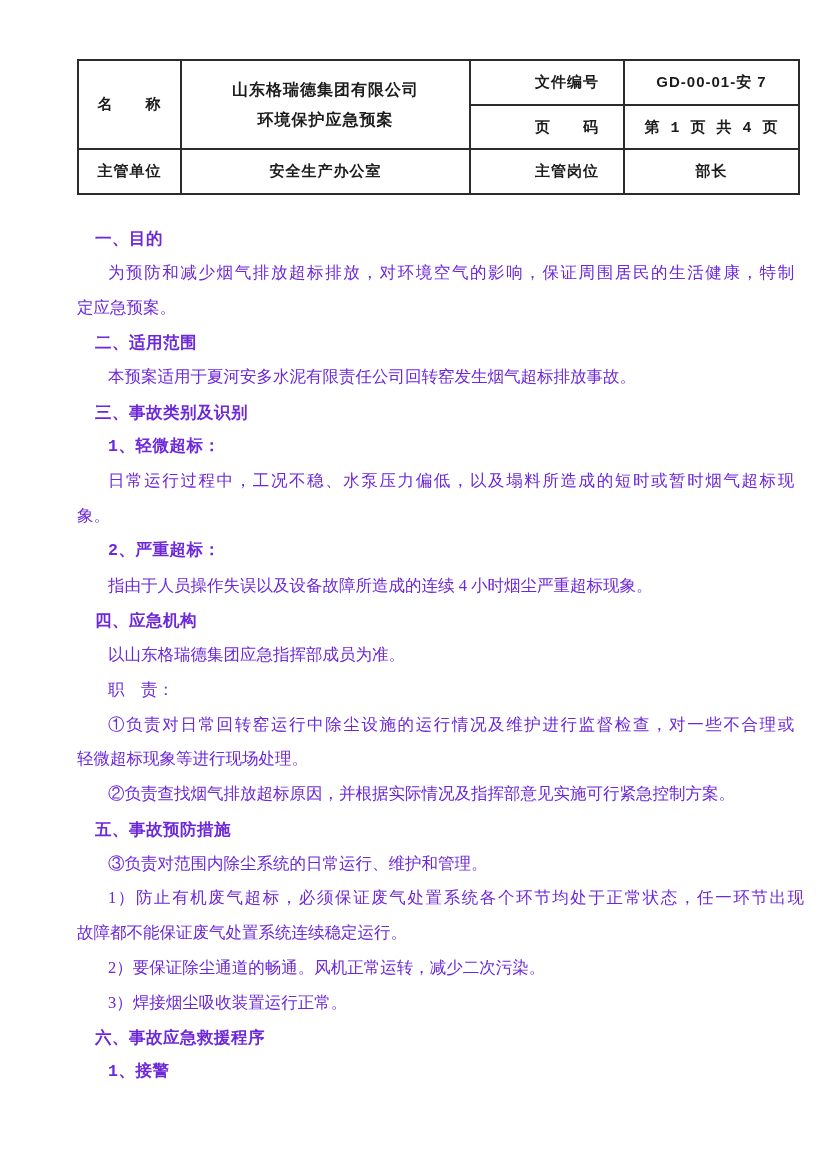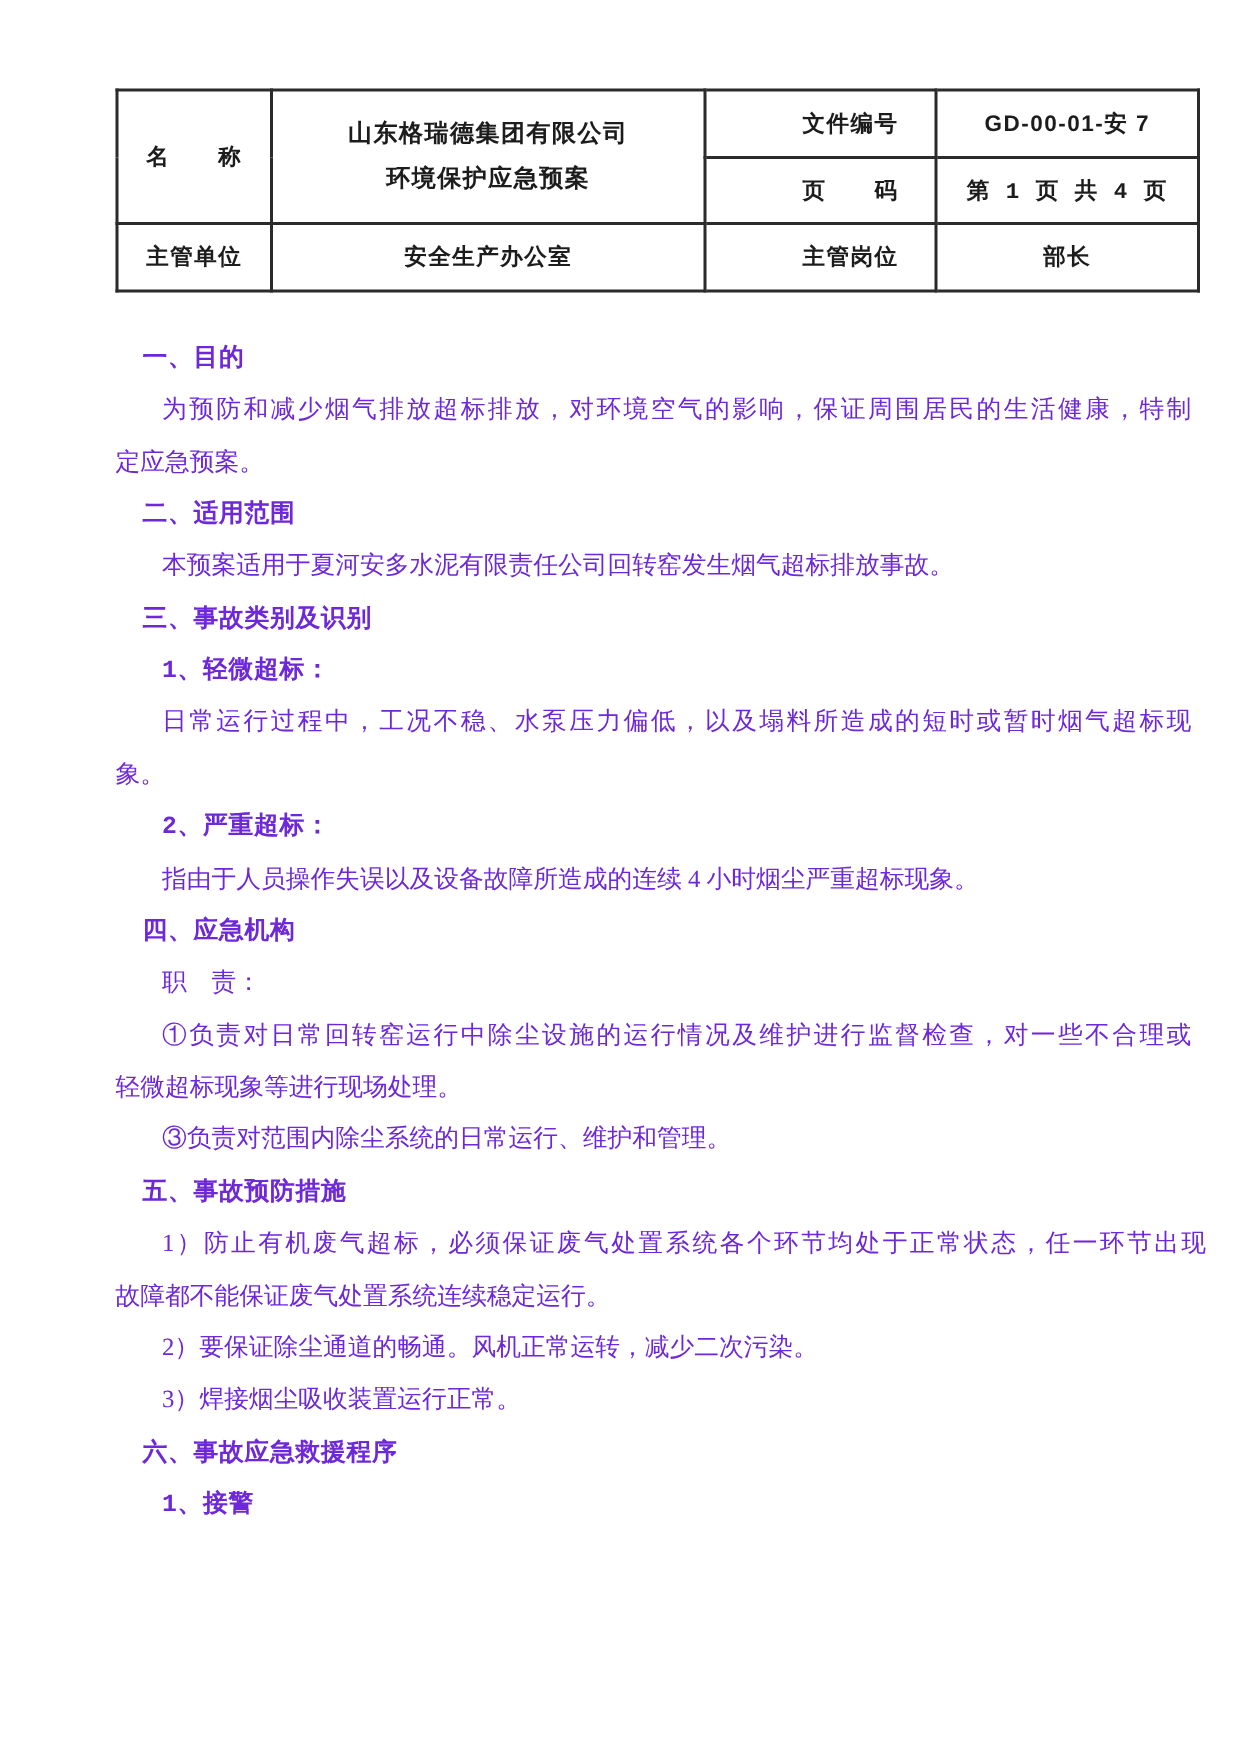--- a/index.html
+++ b/index.html
@@ -139,25 +139,27 @@
     <div class="line pc">定应急预案。</div>
     <div class="line heading">二、适用范围</div>
     <div class="line p1">本预案适用于夏河安多水泥有限责任公司回转窑发生烟气超标排放事故。</div>
     <div class="line heading">三、事故类别及识别</div>
     <div class="line sub">1、轻微超标：</div>
     <div class="line p1 fill">日常运行过程中，工况不稳、水泵压力偏低，以及塌料所造成的短时或暂时烟气超标现</div>
     <div class="line pc">象。</div>
     <div class="line sub">2、严重超标：</div>
     <div class="line p1">指由于人员操作失误以及设备故障所造成的连续 4 小时烟尘严重超标现象。</div>
     <div class="line heading">四、应急机构</div>
+    <div class="line p1">以山东格瑞德集团应急指挥部成员为准。</div>
     <div class="line p1">职　责：</div>
     <div class="line p1 fill">①负责对日常回转窑运行中除尘设施的运行情况及维护进行监督检查，对一些不合理或</div>
     <div class="line pc">轻微超标现象等进行现场处理。</div>
+    <div class="line p1">②负责查找烟气排放超标原因，并根据实际情况及指挥部意见实施可行紧急控制方案。</div>
+    <div class="line heading">五、事故预防措施</div>
     <div class="line p1">③负责对范围内除尘系统的日常运行、维护和管理。</div>
-    <div class="line heading">五、事故预防措施</div>
     <div class="line p1 fill">1）防止有机废气超标，必须保证废气处置系统各个环节均处于正常状态，任一环节出现</div>
     <div class="line pc">故障都不能保证废气处置系统连续稳定运行。</div>
     <div class="line p1">2）要保证除尘通道的畅通。风机正常运转，减少二次污染。</div>
     <div class="line p1">3）焊接烟尘吸收装置运行正常。</div>
     <div class="line heading">六、事故应急救援程序</div>
     <div class="line sub">1、接警</div>
   </div>
 
 </div>
 

